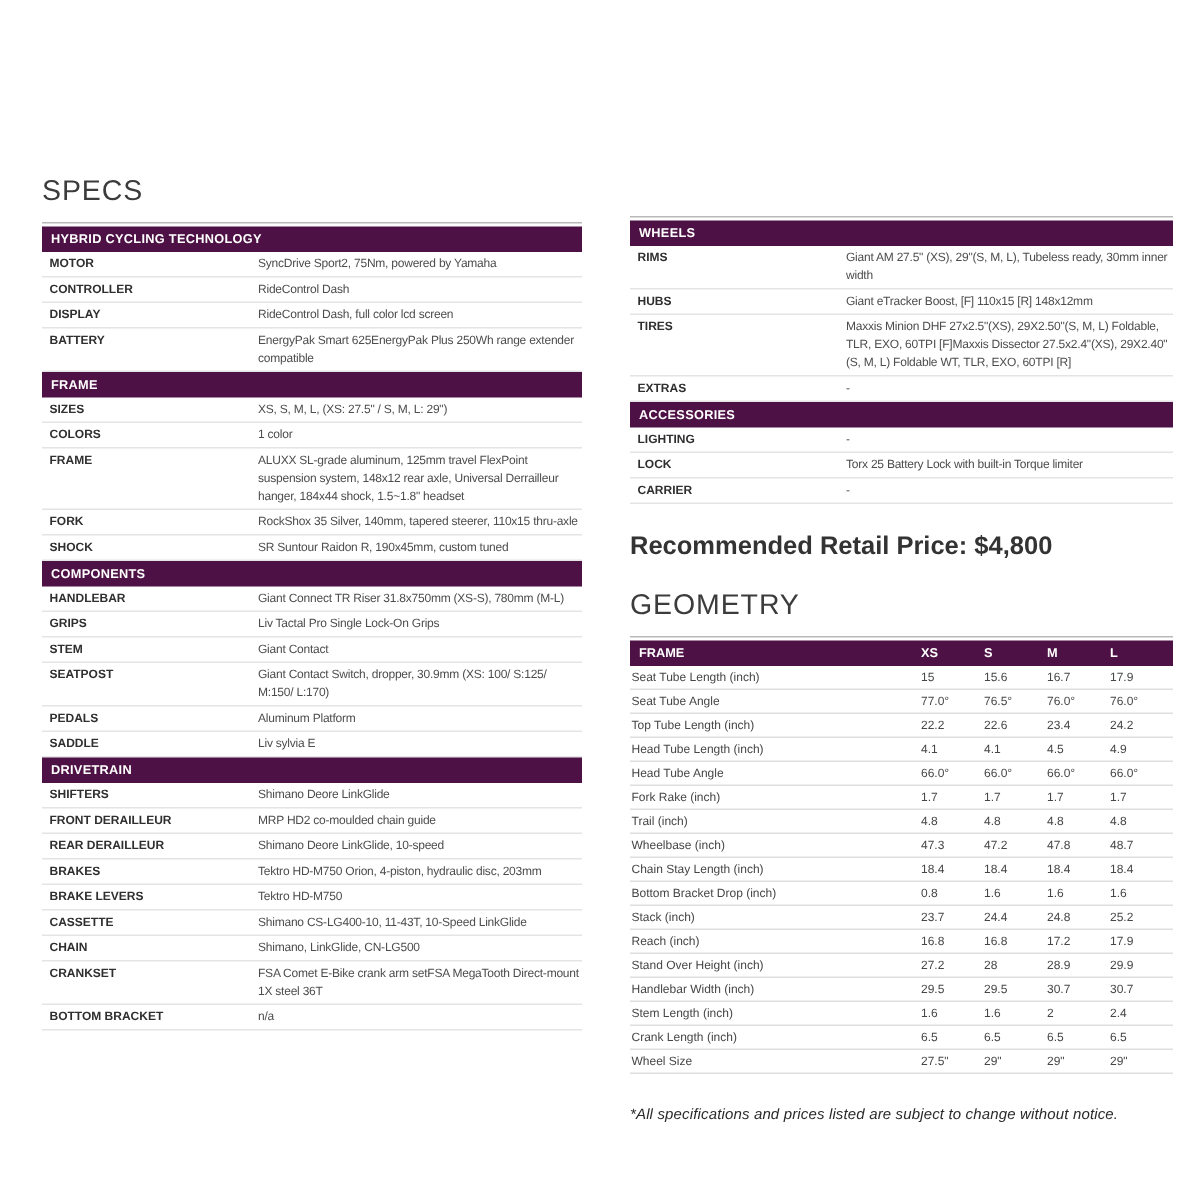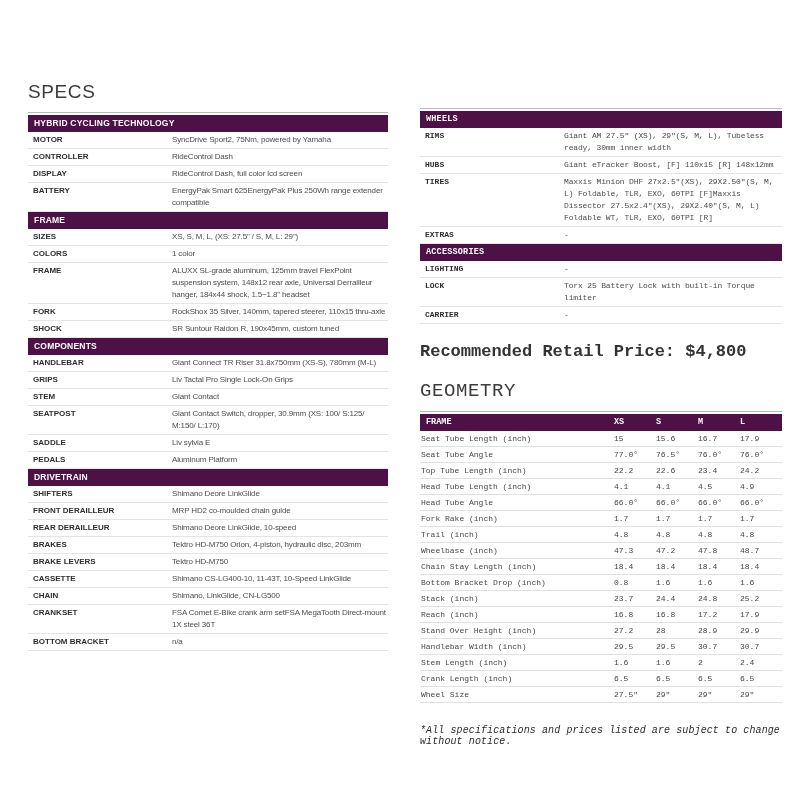--- a/index.html
+++ b/index.html
@@ -1,19 +1,19 @@
 <!DOCTYPE html>
 <html style="--bar-bg: #4e1145; --bar-fg: #ffffff;"><head>
 <meta charset="utf-8">
 <style>
   html,body{margin:0;padding:0;background:#ffffff;}
   body{width:800px;height:800px;position:relative;font-family:"Liberation Sans",sans-serif;overflow:hidden;}
-  .col{position:absolute;}
+  .col{position:absolute;margin-top:36px;}
   .col-left{left:28px;top:80px;width:360px;}
-  .col-right{left:420px;top:101px;width:362px;font-family:Liberation Mono, monospace;}
+  .col-right{left:420px;top:101px;width:362px;}
   h1.title{font-size:19px;font-weight:500;color:#3c3c3c;margin:0;letter-spacing:0.6px;line-height:24px;}
   .title-rule{border:none;border-top:1px solid #b9b9b9;margin:8px 0 2px 0;height:0;}
   .section-bar{background:var(--bar-bg,#4e1145);color:var(--bar-fg,#fff);font-size:8.5px;font-weight:bold;padding:4px 6px;line-height:9px;letter-spacing:0.2px;}
   .spec-row{display:flex;border-bottom:1px solid #e4e4e4;padding:2px 0;font-size:8px;line-height:12px;gap:32px;}
   .spec-label{width:112px;flex:none;font-weight:bold;color:#2f2f2f;padding-left:5px;box-sizing:border-box;padding-right:6px;}
   .spec-value{flex:1;color:#4d4d4d;letter-spacing:-0.15px;}
   .price{margin-top:18px;font-size:17px;font-weight:bold;color:#333333;}
   .geo-wrap{margin-top:0;}
   h1.geo-title{margin-top:18px;}
   .geo-header{display:flex;background:var(--bar-bg,#4e1145);color:var(--bar-fg,#fff);font-weight:bold;font-size:8.5px;padding:4px 0;line-height:9px;}
@@ -79,26 +79,26 @@
       </div>
       <div class="spec-row">
         <div class="spec-label">STEM</div>
         <div class="spec-value">Giant Contact</div>
       </div>
       <div class="spec-row">
         <div class="spec-label">SEATPOST</div>
         <div class="spec-value">Giant Contact Switch, dropper, 30.9mm (XS: 100/ S:125/ M:150/ L:170)</div>
       </div>
       <div class="spec-row">
+        <div class="spec-label">PEDALS</div>
+        <div class="spec-value">Aluminum Platform</div>
+      </div>
+      <div class="spec-row">
         <div class="spec-label">SADDLE</div>
         <div class="spec-value">Liv sylvia E</div>
-      </div>
-      <div class="spec-row">
-        <div class="spec-label">PEDALS</div>
-        <div class="spec-value">Aluminum Platform</div>
       </div>
       <div class="section-bar">DRIVETRAIN</div>
       <div class="spec-row">
         <div class="spec-label">SHIFTERS</div>
         <div class="spec-value">Shimano Deore LinkGlide</div>
       </div>
       <div class="spec-row">
         <div class="spec-label">FRONT DERAILLEUR</div>
         <div class="spec-value">MRP HD2 co-moulded chain guide</div>
       </div>

